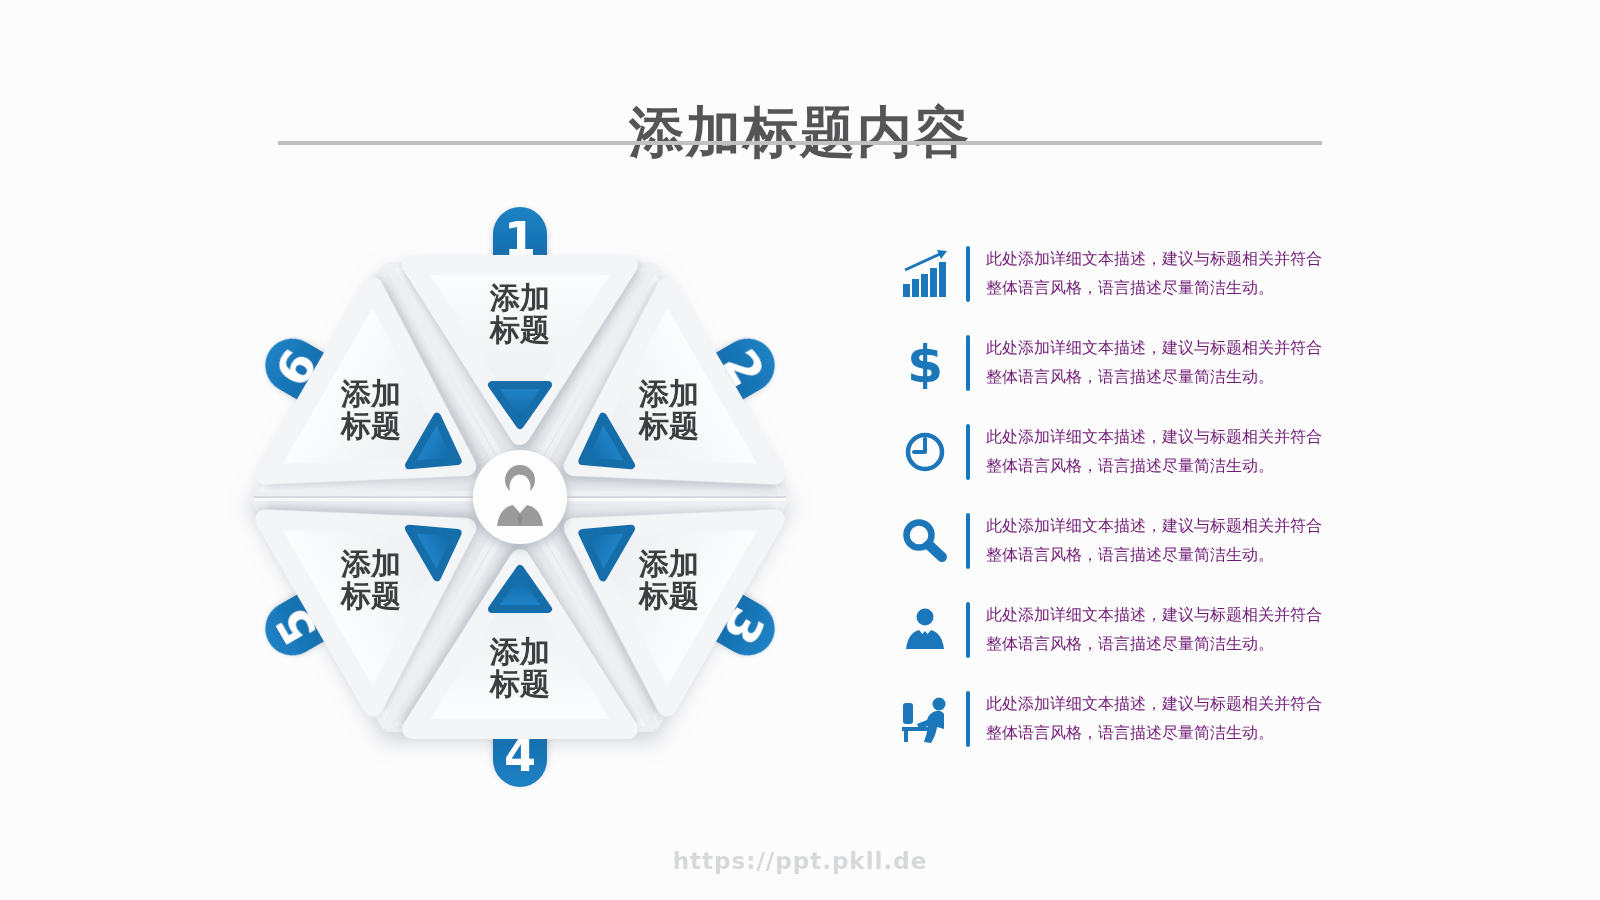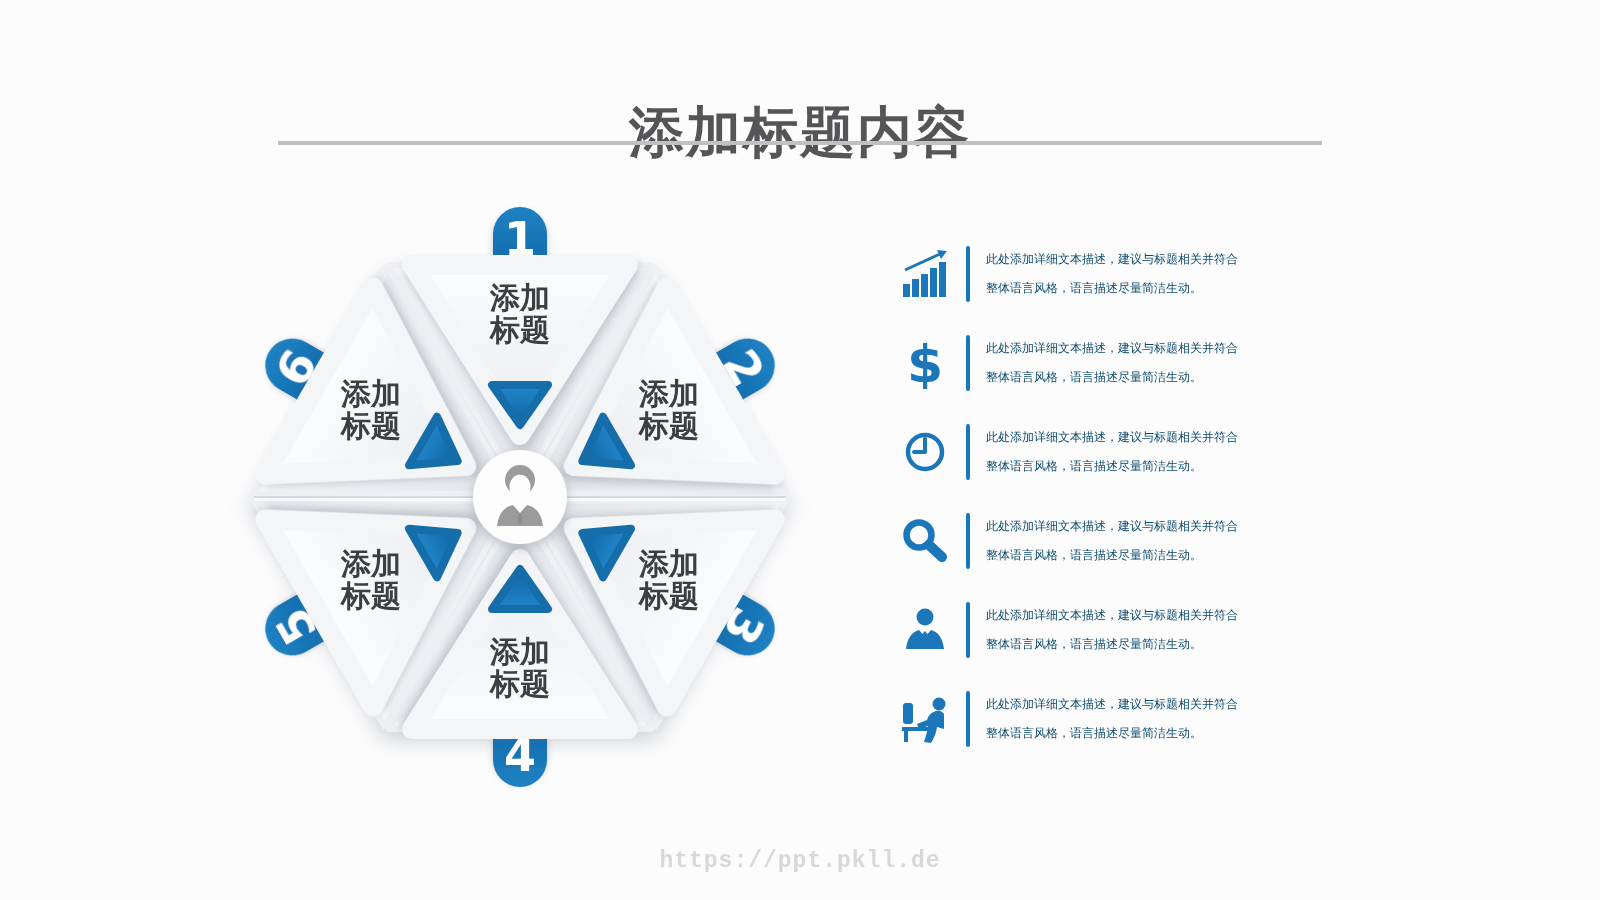--- a/index.html
+++ b/index.html
@@ -21,25 +21,25 @@
   
   .hex-wrap{position:absolute;left:220px;top:177px;width:600px;height:640px;}
   .hex-wrap svg{display:block;width:600px;height:640px;}
   .card-label{font-size:30px;font-weight:700;fill:#3d3e40;}
   .badge-num{font-size:46px;font-weight:700;fill:#ffffff;}
   
   .details{position:absolute;left:898px;top:229px;width:480px;}
   .detail-row{display:flex;align-items:center;height:89px;}
   .icon-wrap{width:54px;min-width:54px;display:flex;justify-content:center;align-items:center;}
   .vline{width:4px;height:56px;border-radius:2px;background:#1677bd;margin:0 16px 0 14px;}
-  .texts{font-size:12px;line-height:28.5px;color:#0c4a6e;white-space:nowrap;}
+  .texts{font-size:16px;line-height:28.5px;color:#701a75;white-space:nowrap;}
   
   .watermark{
     position:absolute;left:0;bottom:26px;width:100%;text-align:center;
-    font-size:23px;font-weight:700;letter-spacing:1px;color:#d7d8d9;font-family:Liberation Mono, monospace;
+    font-size:23px;font-weight:700;letter-spacing:1px;color:#d7d8d9;
   }
 </style>
 </head>
 <body>
 
 <div class="slide">
 
   <div class="title">添加标题内容</div>
   <div class="title-rule"></div>
 

